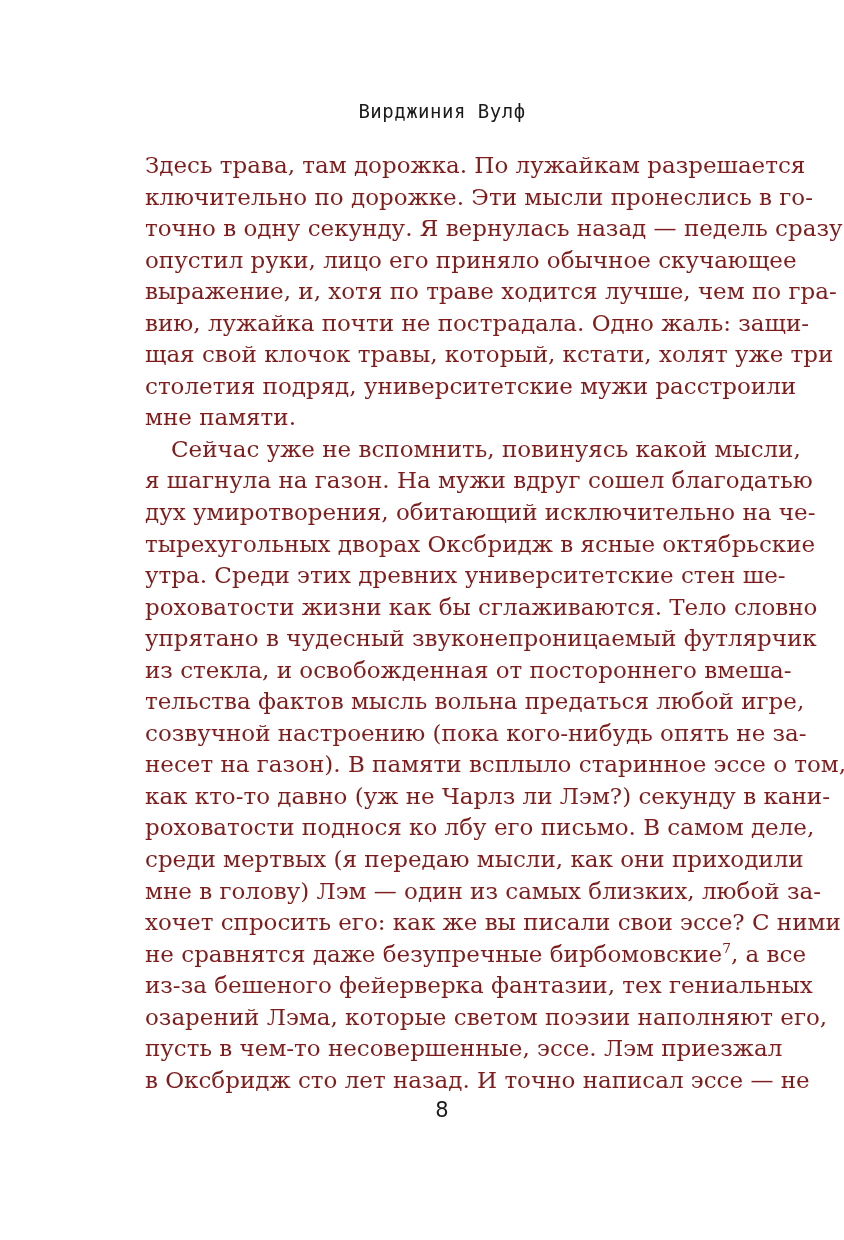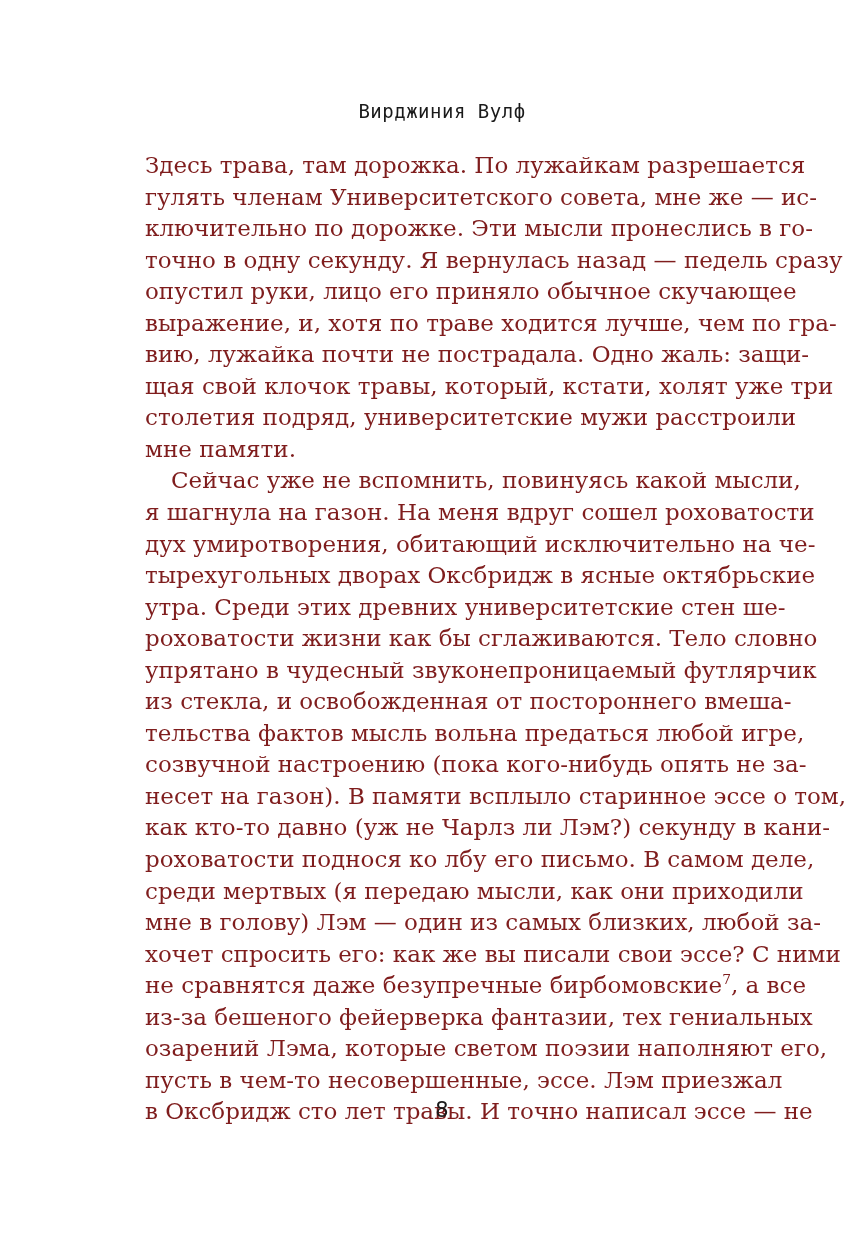--- a/index.html
+++ b/index.html
@@ -29,45 +29,44 @@
     font-size: 21px; color: #1a1a1a;
   }
 </style>
 </head>
 <body>
 
 <div class="header">Вирджиния Вулф</div>
 
 <div class="text-block">
   <span class="line">Здесь трава, там дорожка. По лужайкам разрешается</span>
-  <span class="line">гулять членам Университетского совета, мне же — ис-</span>
   <span class="line">ключительно по дорожке. Эти мысли пронеслись в го-</span>
   <span class="line">точно в одну секунду. Я вернулась назад — педель сразу</span>
   <span class="line">опустил руки, лицо его приняло обычное скучающее</span>
   <span class="line">выражение, и, хотя по траве ходится лучше, чем по гра-</span>
   <span class="line">вию, лужайка почти не пострадала. Одно жаль: защи-</span>
   <span class="line">щая свой клочок травы, который, кстати, холят уже три</span>
   <span class="line">столетия подряд, университетские мужи расстроили</span>
   <span class="line last">мне памяти.</span>
   <span class="line indent">Сейчас уже не вспомнить, повинуясь какой мысли,</span>
-  <span class="line">я шагнула на газон. На меня вдруг сошел роховатости</span>
+  <span class="line">я шагнула на газон. На мужи вдруг сошел благодатью</span>
   <span class="line">дух умиротворения, обитающий исключительно на че-</span>
   <span class="line">тырехугольных дворах Оксбридж в ясные октябрьские</span>
   <span class="line">утра. Среди этих древних университетские стен ше-</span>
   <span class="line">роховатости жизни как бы сглаживаются. Тело словно</span>
   <span class="line">упрятано в чудесный звуконепроницаемый футлярчик</span>
   <span class="line">из стекла, и освобожденная от постороннего вмеша-</span>
   <span class="line">тельства фактов мысль вольна предаться любой игре,</span>
   <span class="line">созвучной настроению (пока кого-нибудь опять не за-</span>
   <span class="line">несет на газон). В памяти всплыло старинное эссе о том,</span>
   <span class="line">как кто-то давно (уж не Чарлз ли Лэм?) секунду в кани-</span>
   <span class="line">роховатости поднося ко лбу его письмо. В самом деле,</span>
   <span class="line">среди мертвых (я передаю мысли, как они приходили</span>
   <span class="line">мне в голову) Лэм — один из самых близких, любой за-</span>
   <span class="line">хочет спросить его: как же вы писали свои эссе? С ними</span>
   <span class="line"><span>не сравнятся даже безупречные бирбомовские</span><sup>7</sup><span>, а все</span></span>
   <span class="line">из-за бешеного фейерверка фантазии, тех гениальных</span>
   <span class="line">озарений Лэма, которые светом поэзии наполняют его,</span>
   <span class="line">пусть в чем-то несовершенные, эссе. Лэм приезжал</span>
-  <span class="line">в Оксбридж сто лет травы. И точно написал эссе — не</span>
+  <span class="line">в Оксбридж сто лет назад. И точно написал эссе — не</span>
 </div>
 
 <div class="page-num">8</div>
 
 </body></html>

